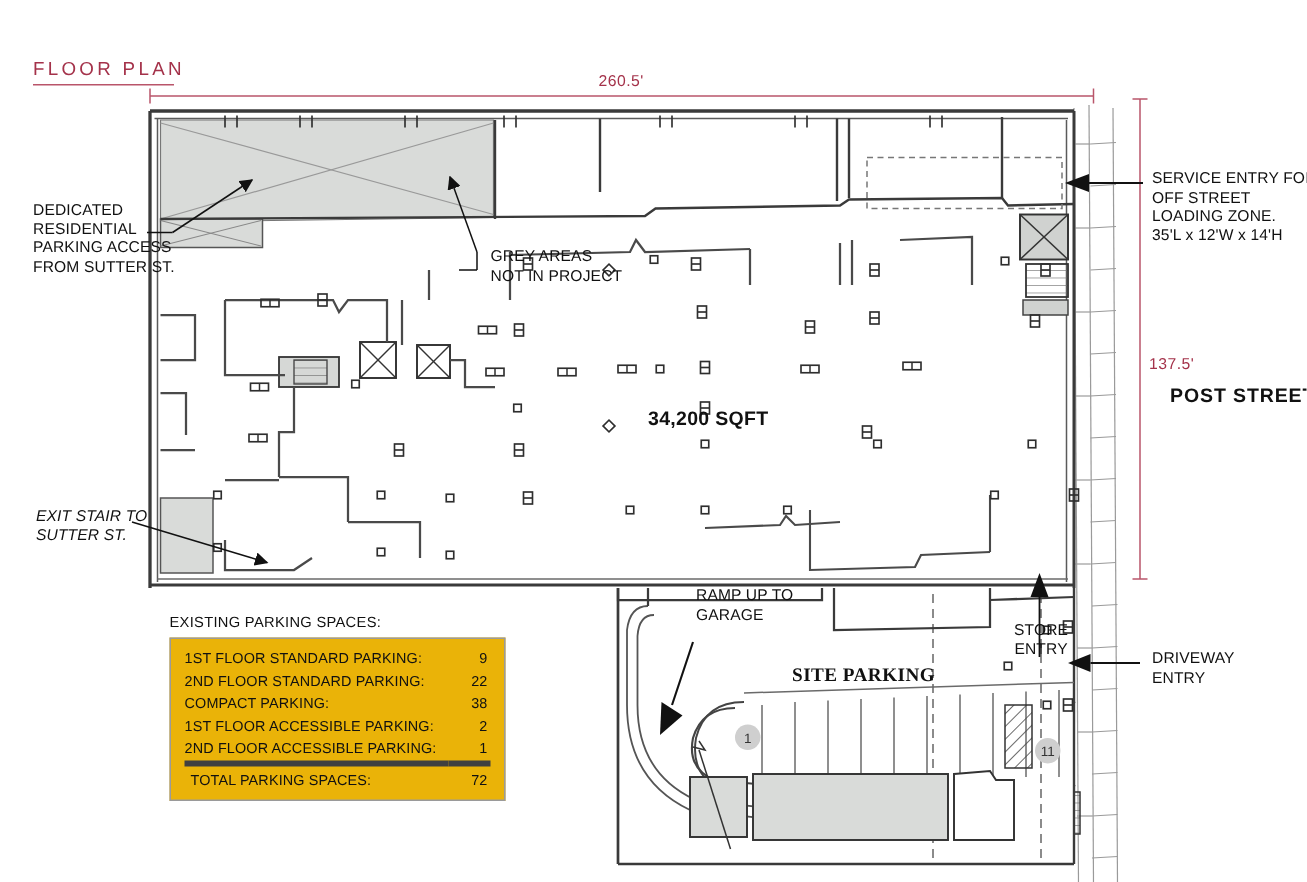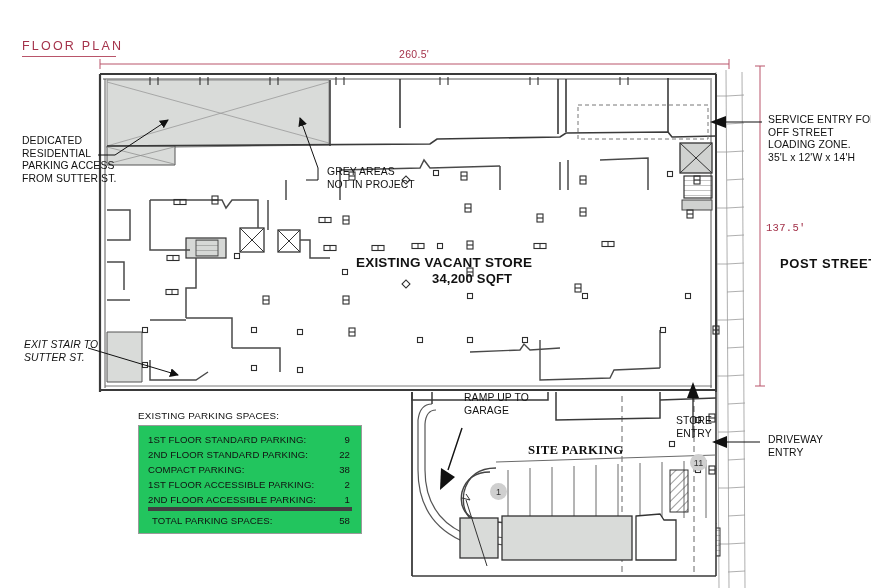--- a/index.html
+++ b/index.html
@@ -71,33 +71,33 @@
     font-weight: bold;
     white-space: nowrap;
     color: #111;
   }
   #lbl-vacant-store { font-size: 13.5px; letter-spacing: 0.2px; }
   #lbl-vacant-sqft  { font-size: 13px; font-weight: 600; letter-spacing: 0.2px;}
   #lbl-site-parking { font-size: 12.8px; letter-spacing: 0.3px; }
   
   .table-wrap {
     position: absolute;
-    left: 138px;
+    left: 113px;
     top: 410px;
     width: 224px;
   }
   .table-caption {
     font-size: 9.8px;
     letter-spacing: 0.2px;
     color: #111;
     margin-bottom: 4px;
   }
   .ptable {
     border: 1px solid #9a9a9a;
-    background: #22c55e;
+    background: #eab308;
     padding: 6px 9px 5px 9px;
     box-sizing: border-box;
     width: 224px;
   }
   .ptable table {
     border-collapse: collapse;
     width: 100%;
     font-size: 9.6px;
     letter-spacing: 0.1px;
   }
@@ -454,25 +454,24 @@
       <line x1="693" y1="438" x2="693" y2="398" stroke="#111" stroke-width="1.2"></line>
       <path d="M687,398 L693,382 L699,398 Z" fill="#111"></path>
     </g>
     <g>
       <line x1="760" y1="442" x2="727" y2="442" stroke="#111" stroke-width="1.2"></line>
       <path d="M727,436 L712,442 L727,448 Z" fill="#111"></path>
     </g>
   </svg>
 
   <div class="dim" id="dim-top" style="left:399px; top:48px;">260.5'</div>
-  <div class="dim" id="dim-right" style="left:766px; top:222px;font-family:Liberation Mono, monospace;">137.5'</div>
+  <div class="dim" id="dim-right" style="left:766px; top:237px;">137.5'</div>
 
   <div class="street-label" style="left:780px; top:256px;">POST STREET</div>
 
-  <div class="plan-label" id="lbl-vacant-store" style="left:356px; top:255px;">EXISTING VACANT STORE</div>
   <div class="plan-label" id="lbl-vacant-sqft" style="left:432px; top:271px;">34,200 SQFT</div>
   <div class="plan-label" id="lbl-site-parking" style="left:528px; top:443px;font-family:Liberation Serif, serif;">SITE PARKING</div>
 
   <div class="ann" style="left:22px; top:120px;margin-top:15px;">DEDICATED
 RESIDENTIAL
 PARKING ACCESS
 FROM SUTTER ST.</div>
   <div class="ann" style="left:327px; top:166px;">GREY AREAS
 NOT IN PROJECT</div>
   <div class="ann" style="left:24px; top:339px;font-style:italic;">EXIT STAIR TO
@@ -482,21 +481,21 @@
 LOADING ZONE.
 35'L x 12'W x 14'H</div>
   <div class="ann" style="left:464px; top:392px;">RAMP UP TO
 GARAGE</div>
   <div class="ann" style="left:676px; top:415px; text-align:center;">STORE
 ENTRY</div>
   <div class="ann" style="left:768px; top:434px;">DRIVEWAY
 ENTRY</div>
 
   <div class="circ" style="left:490px; top:483px;">1</div>
-  <div class="circ" style="left:690px; top:454px;">11</div>
+  <div class="circ" style="left:690px; top:492px;">11</div>
 
   <div class="table-wrap">
     <div class="table-caption">EXISTING PARKING SPACES:</div>
     <div class="ptable">
       <table>
         <tbody id="parking-rows">
             <tr>
               <td>1ST FLOOR STANDARD PARKING:</td>
               <td class="num">9</td>
             </tr>
@@ -511,20 +510,20 @@
             <tr>
               <td>1ST FLOOR ACCESSIBLE PARKING:</td>
               <td class="num">2</td>
             </tr>
             <tr>
               <td>2ND FLOOR ACCESSIBLE PARKING:</td>
               <td class="num">1</td>
             </tr>
             <tr class="total">
               <td>TOTAL PARKING SPACES:</td>
-              <td class="num">58</td>
+              <td class="num">72</td>
             </tr>
           </tbody>
       </table>
     </div>
   </div>
 
 </div>
 
 </body></html>

